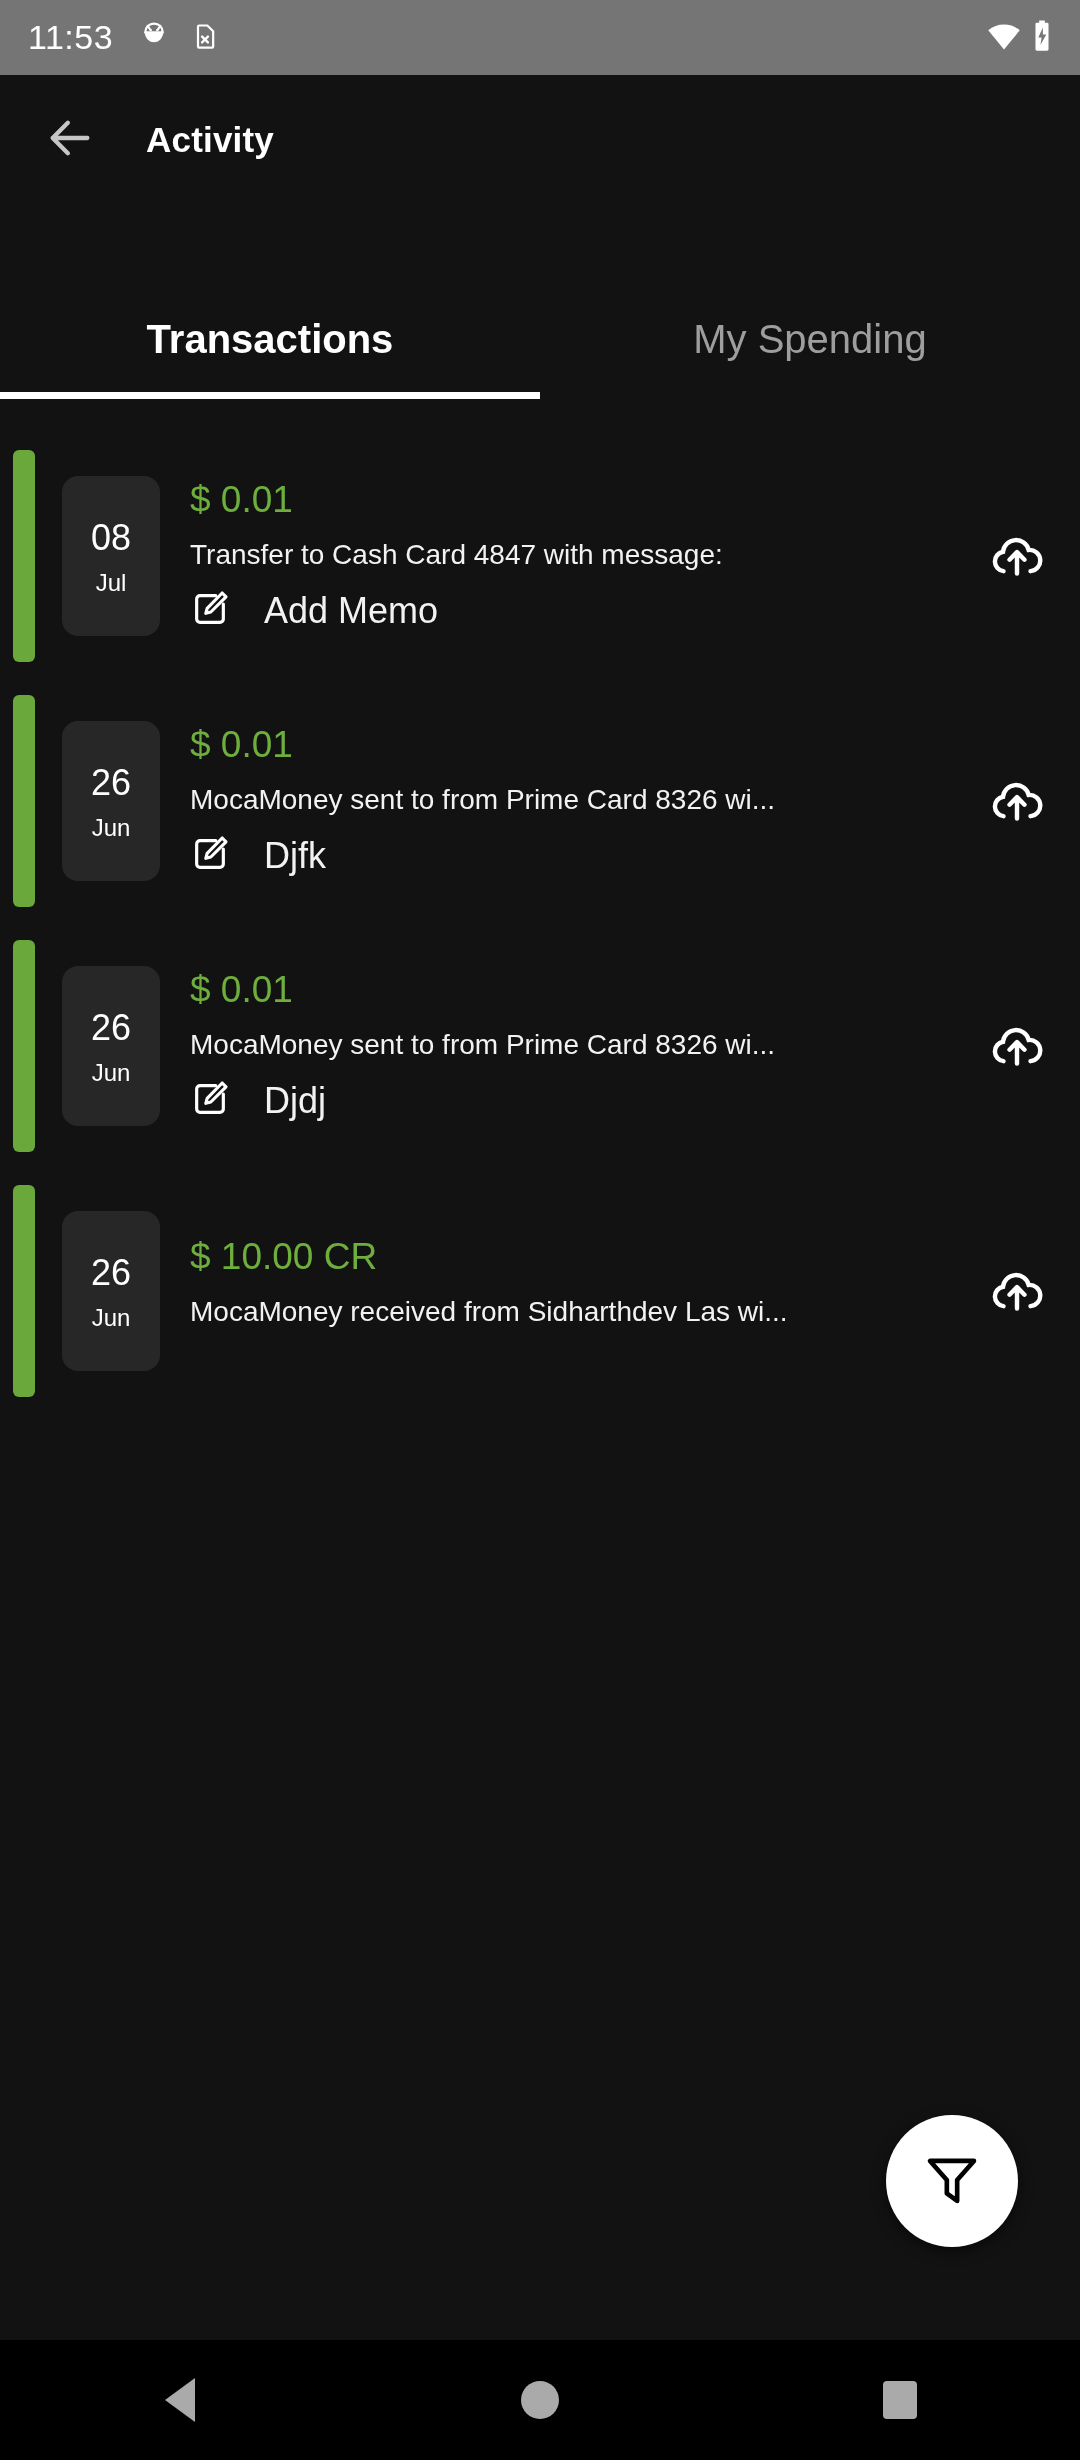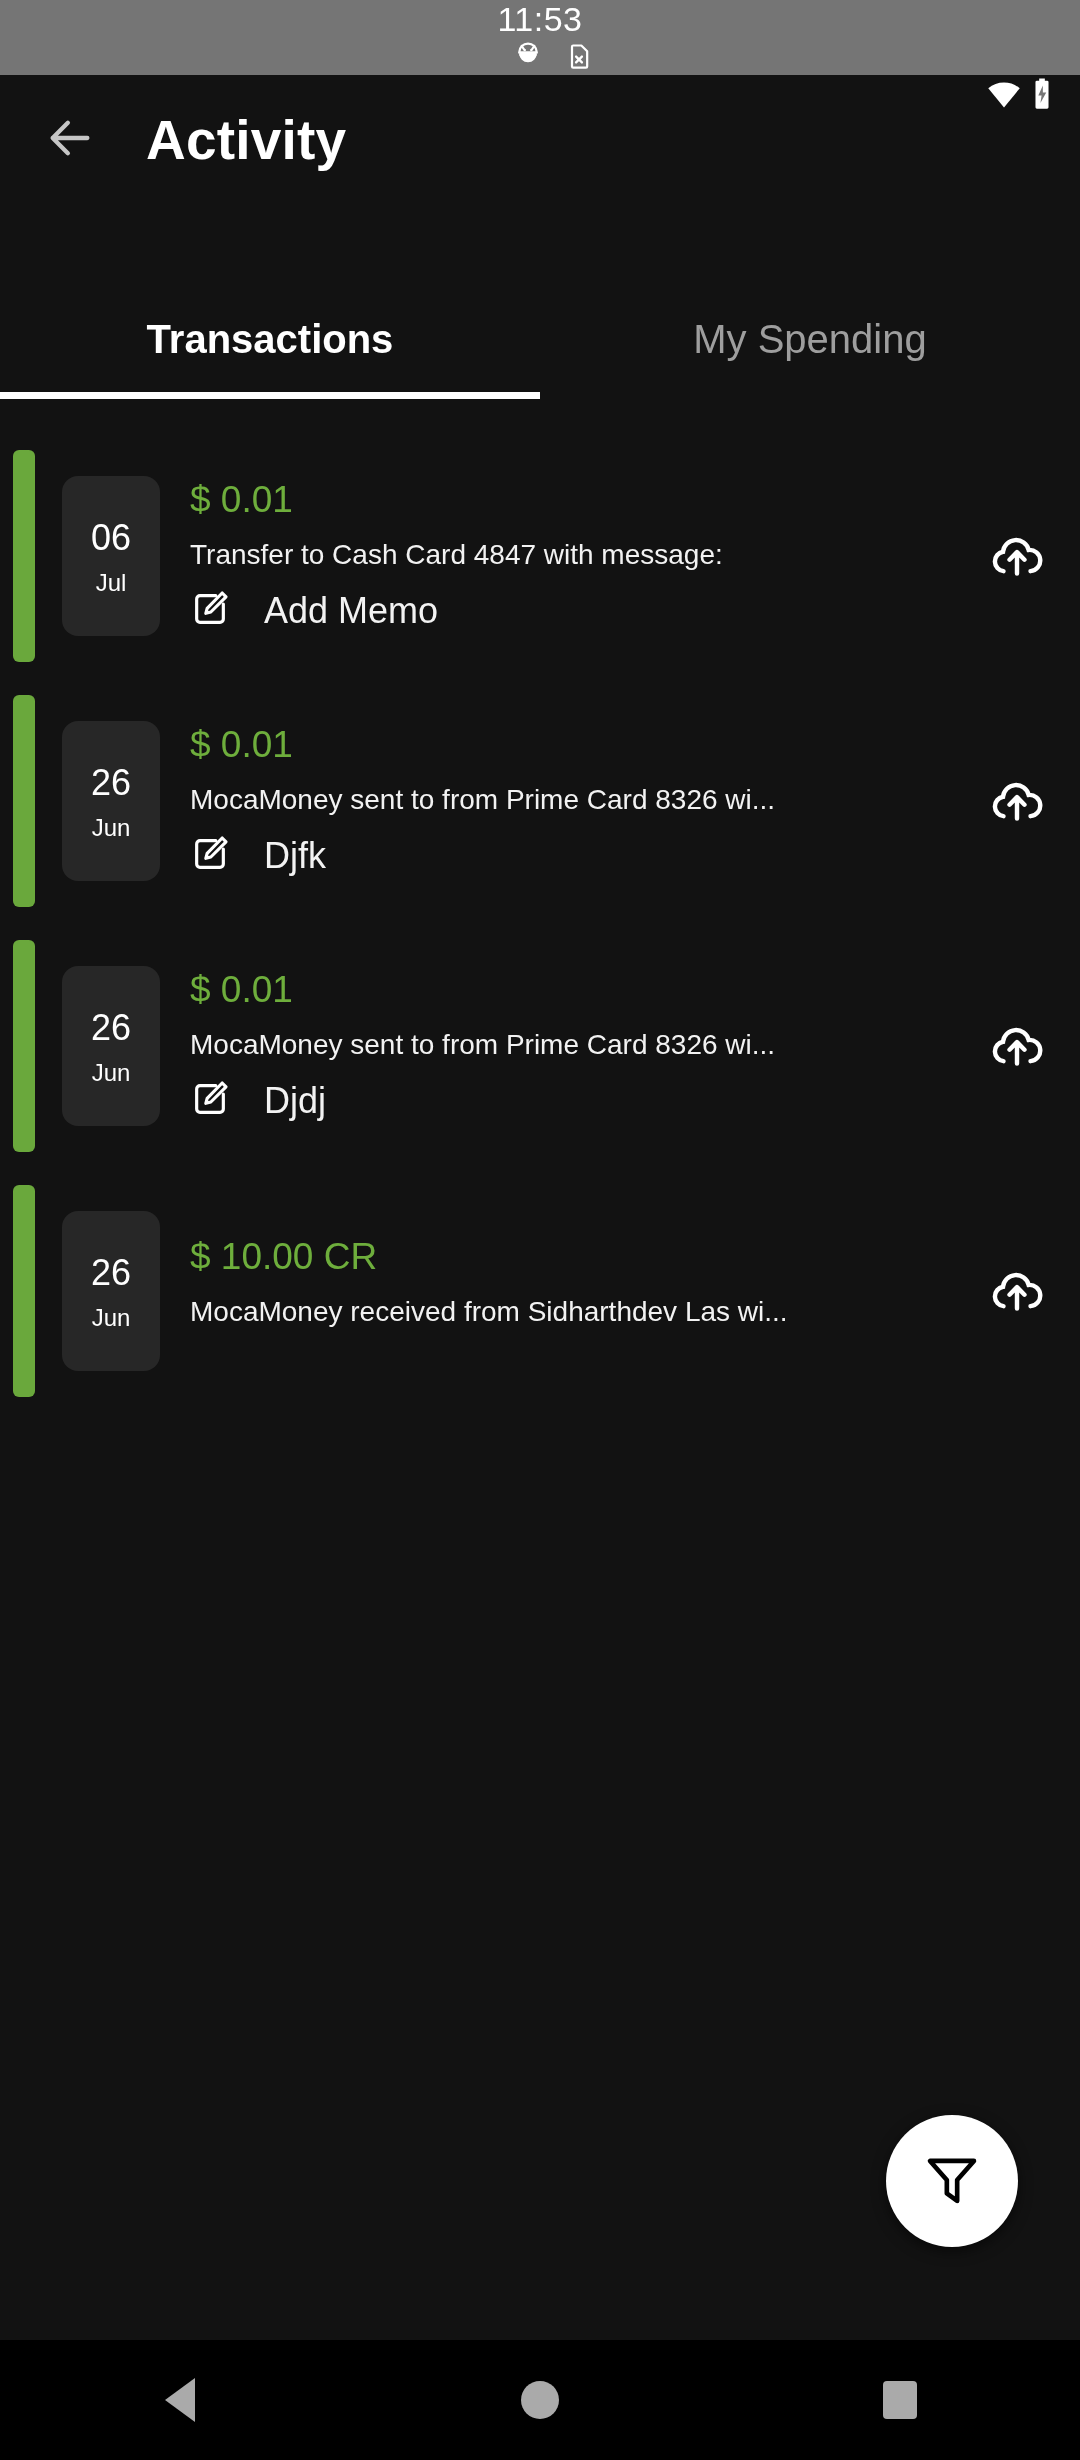--- a/index.html
+++ b/index.html
@@ -10,39 +10,38 @@
     overflow:hidden;
   }
   .phone { position:relative; width:1080px; height:2460px; background:#121212; }
 
   
   .statusbar {
     position:absolute; top:0; left:0; width:1080px; height:75px;
     background:#757575;
     display:flex; align-items:center;
     padding:0 28px;
-    flex-direction:column;
   }
   .sb-time { color:#fff; font-size:34px; letter-spacing:.5px; }
   .sb-left-icons { display:flex; align-items:center; gap:22px; margin-left:26px; }
   .sb-right { margin-left:auto; display:flex; align-items:center; gap:10px; }
   .sb-icon { display:block; }
 
   
   .toolbar {
     position:absolute; top:75px; left:0; width:1080px; height:130px;
     display:flex; align-items:center;
   }
   .back-btn {
     width:96px; height:96px; margin-left:22px;
     display:flex; align-items:center; justify-content:center;
     cursor:pointer;
   }
   .page-title {
-    color:#ffffff; font-size:55px; font-weight:bold;
+    color:#ffffff; font-size:35px; font-weight:bold;
     margin-left:28px; letter-spacing:.2px;
   }
 
   
   .tabs {
     position:absolute; top:285px; left:0; width:1080px; height:115px;
     display:flex;
   }
   .tab {
     width:540px; height:109px;
@@ -168,21 +167,21 @@
     <div class="tab active">Transactions</div>
     <div class="tab inactive">My Spending</div>
   </div>
   <div class="tab-indicator"></div>
 
   <div class="tx-list">
 
     <div class="tx-row">
       <div class="tx-accent"></div>
       <div class="tx-date">
-        <span class="d">06</span>
+        <span class="d">08</span>
         <span class="m">Jul</span>
       </div>
       <div class="tx-body">
         <div class="tx-amount">$ 0.01</div>
         <div class="tx-desc">Transfer to Cash Card 4847 with message:</div>
         <div class="tx-memo">
           <span>
             <svg width="40" height="40" viewBox="0 0 24 24">
               <path d="M15.5 4 H6 a2 2 0 0 0 -2 2 v12 a2 2 0 0 0 2 2 h12 a2 2 0 0 0 2 -2 V9" fill="none" stroke="#fff" stroke-width="1.9" stroke-linecap="round" stroke-linejoin="round"></path>
               <path d="M19.3 2.4 l2.3 2.3 -9.1 9.1 -3 0.8 0.8 -3 z" fill="none" stroke="#fff" stroke-width="1.9" stroke-linejoin="round"></path>

